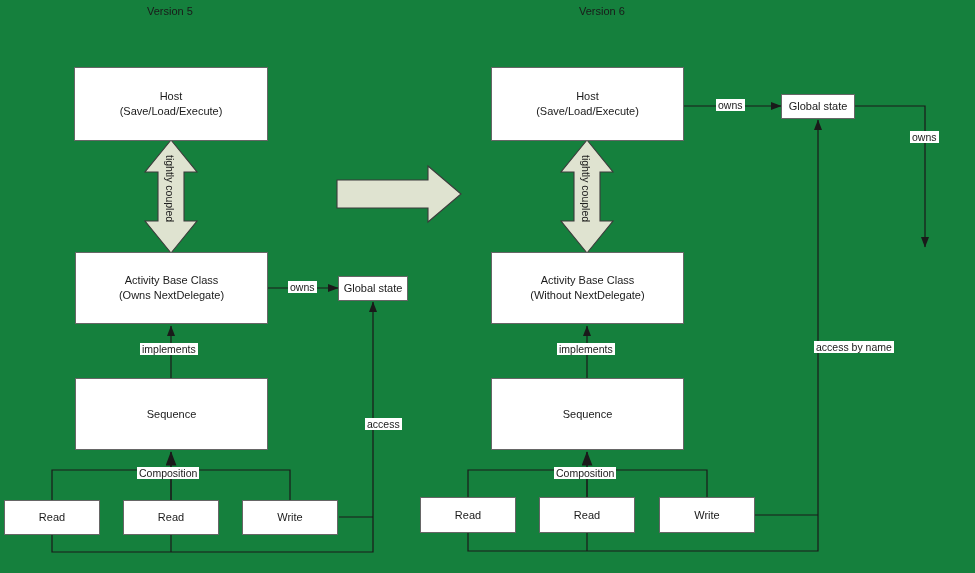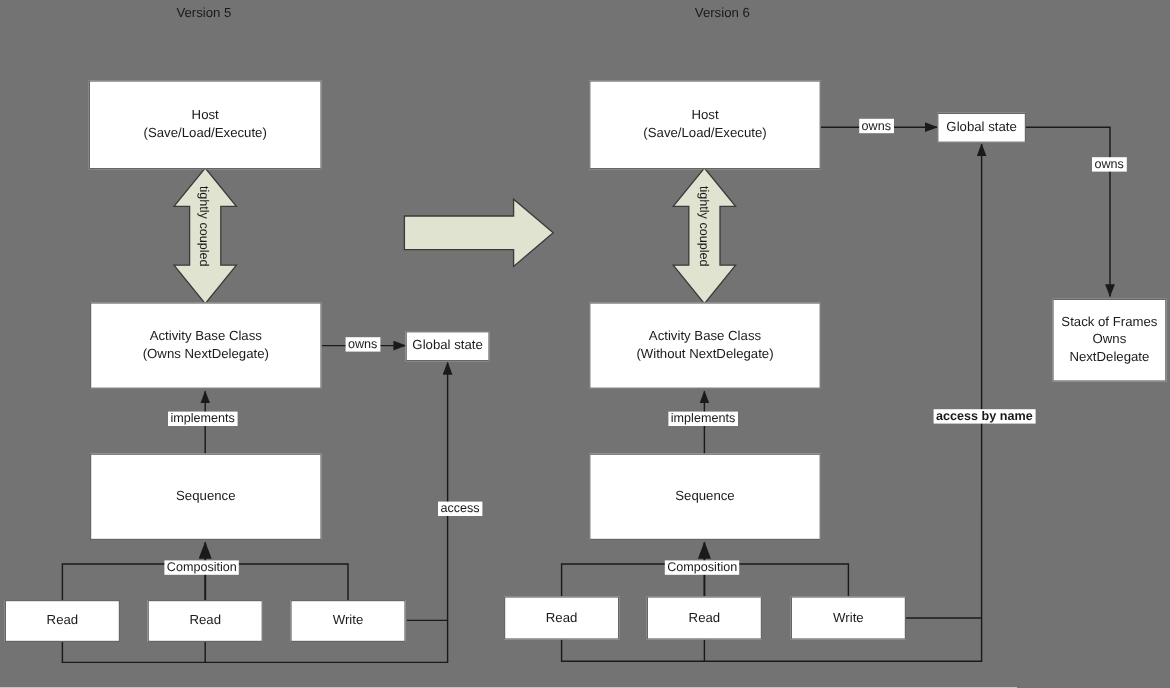--- a/index.html
+++ b/index.html
@@ -8,21 +8,21 @@
     background: #ffffff;
   }
   body {
     font-family: "Liberation Sans", sans-serif;
     color: #1a1a1a;
   }
   #canvas {
     position: relative;
     width: 975px;
     height: 573px;
-    background: #737373;
+    background: #15803d;
     overflow: hidden;
   }
   .svg-layer {
     position: absolute;
     left: 0;
     top: 0;
     width: 975px;
     height: 573px;
   }
   .node {
@@ -138,28 +138,25 @@
   <div class="node" style="left:491px; top:67px; width:193px; height:74px;">Host
 (Save/Load/Execute)</div>
 
   <div class="node" style="left:491px; top:252px; width:193px; height:72px;">Activity Base Class
 (Without NextDelegate)</div>
 
   <div class="node" style="left:491px; top:378px; width:193px; height:72px;">Sequence</div>
 
   <div class="node small" style="left:781px; top:94px; width:74px; height:25px;">Global state</div>
 
-  <div class="node small" style="left:877px; top:249px; width:95px; height:69px;">Stack of Frames
-Owns
-NextDelegate</div>
 
   <div class="node small" style="left:420px; top:497px; width:96px; height:36px;">Read</div>
   <div class="node small" style="left:539px; top:497px; width:96px; height:36px;">Read</div>
   <div class="node small" style="left:659px; top:497px; width:96px; height:36px;">Write</div>
 
   <div class="edge-label" style="left:716px; top:99px;">owns</div>
   <div class="edge-label" style="left:910px; top:131px;">owns</div>
   <div class="edge-label" style="left:557px; top:343px;">implements</div>
   <div class="edge-label" style="left:554px; top:467px;">Composition</div>
-  <div class="edge-label" style="left:778px; top:341px;font-weight:bold;">access by name</div>
+  <div class="edge-label" style="left:814px; top:341px;">access by name</div>
   <div class="rot-label" style="left:592px; top:155px; transform: rotate(90deg);">tightly coupled</div>
 
 </div>
 
 </body></html>

